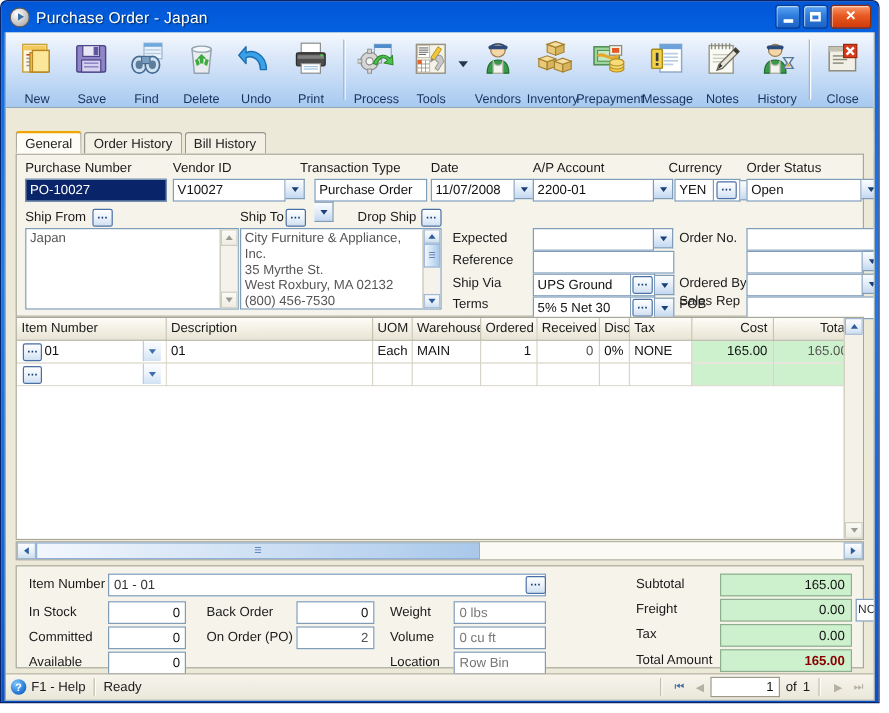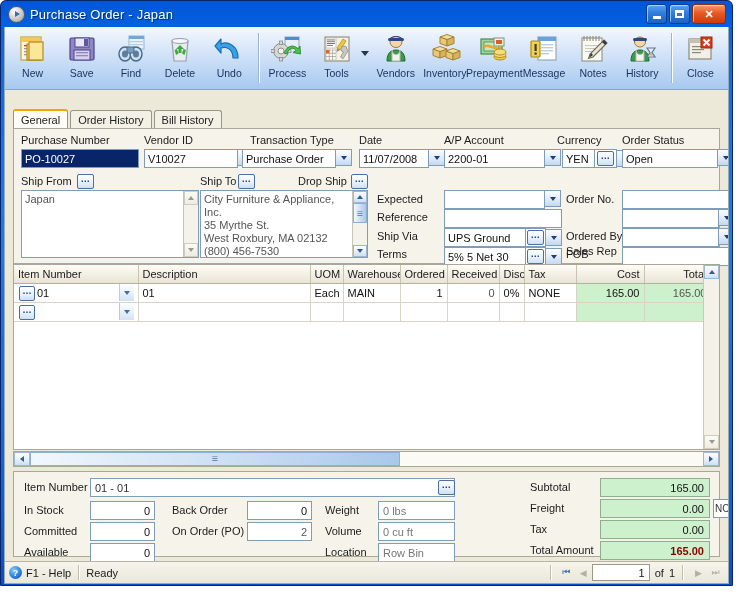--- a/index.html
+++ b/index.html
@@ -100,21 +100,21 @@
   .tbitem {
     width: 50px;
     display: flex; flex-direction: column;
     align-items: center;
     cursor: pointer;
     padding-top: 2px;
   }
   .tbitem .lbl {
     font-size: 10.5px;
     color: #17335c;
-    margin-top: 2px;
+    margin-top: 12px;
     white-space: nowrap;
   }
   .tbsep {
     width: 1px; height: 50px;
     background: #9ab4d2;
     margin: 2px 4px 0 4px;
     box-shadow: 1px 0 0 #ffffff;
   }
   .tbarrow {
     align-self: center;
@@ -478,20 +478,34 @@
 
       <div class="tbitem">
         <div class="ico">
           <svg width="32" height="32" viewBox="0 0 32 32">
             <path d="M25 25 C25 12 14 8 8 11 L8 6 L2 13 L8 20 L8 15 C13 13 20 16 20 25 Z" fill="#3aa0e8" stroke="#1b6fae" stroke-width="1.2" stroke-linejoin="round"></path>
           </svg>
         </div>
         <div class="lbl">Undo</div>
       </div>
 
+      <div class="tbitem">
+        <div class="ico">
+          <svg width="32" height="32" viewBox="0 0 32 32">
+            <rect x="8" y="3" width="16" height="8" fill="#ffffff" stroke="#8d8d8d" stroke-width="1"></rect>
+            <rect x="4" y="11" width="24" height="11" rx="1.5" fill="#4c4c4c" stroke="#2a2a2a" stroke-width="1"></rect>
+            <rect x="5" y="13" width="22" height="3" fill="#7e7e7e"></rect>
+            <rect x="8" y="20" width="16" height="8" fill="#ffffff" stroke="#8d8d8d" stroke-width="1"></rect>
+            <rect x="10" y="22" width="12" height="1" fill="#9fc2e0"></rect>
+            <rect x="10" y="24" width="12" height="1" fill="#9fc2e0"></rect>
+            <circle cx="25" cy="13" r="1" fill="#49d049"></circle>
+          </svg>
+        </div>
+        <div class="lbl">Print</div>
+      </div>
 
       <div class="tbsep"></div>
 
       <div class="tbitem">
         <div class="ico">
           <svg width="32" height="32" viewBox="0 0 32 32">
             <rect x="14" y="4" width="14" height="11" fill="#e6eef8" stroke="#8fa8c2" stroke-width="1"></rect>
             <rect x="14" y="4" width="14" height="3" fill="#4f8ccc"></rect>
             <path d="M11 9 m-8 0 a8 8 0 1 0 16 0 a8 8 0 1 0 -16 0" fill="none"></path>
             <g transform="translate(10,18)">
@@ -691,21 +705,21 @@
       </div>
 
       <div style="position:relative;height:22px;">
         <div class="inp sel" style="position:absolute;left:1px;width:118px;">PO-10027</div>
 
         <div style="position:absolute;left:124px;display:flex;">
           <div class="inp" style="width:94px;">V10027</div>
           <div class="ddbtn"></div>
         </div>
 
-        <div style="position:absolute;left:222px;display:flex;">
+        <div style="position:absolute;left:242px;display:flex;flex-direction:column;">
           <div class="inp" style="width:94px;">Purchase Order</div>
           <div class="ddbtn"></div>
         </div>
 
         <div style="position:absolute;left:339px;display:flex;">
           <div class="inp" style="width:70px;">11/07/2008</div>
           <div class="ddbtn"></div>
         </div>
 
         <div style="position:absolute;left:424px;display:flex;">

